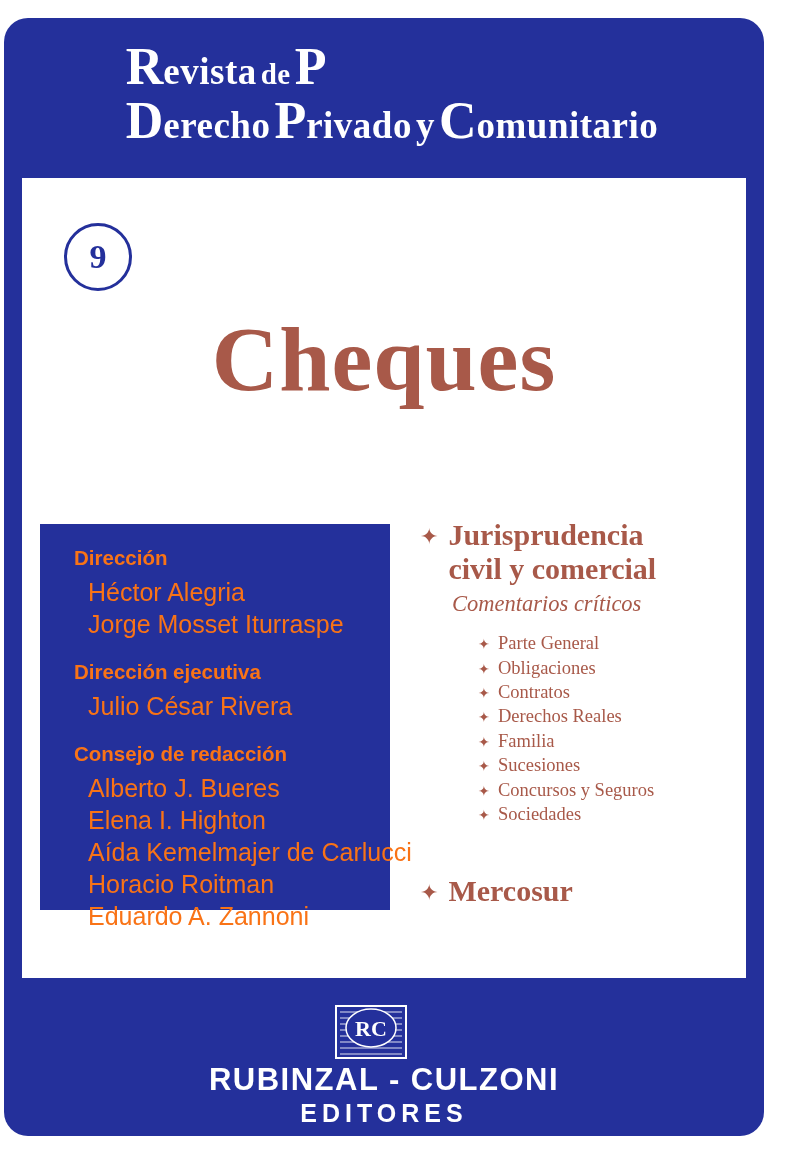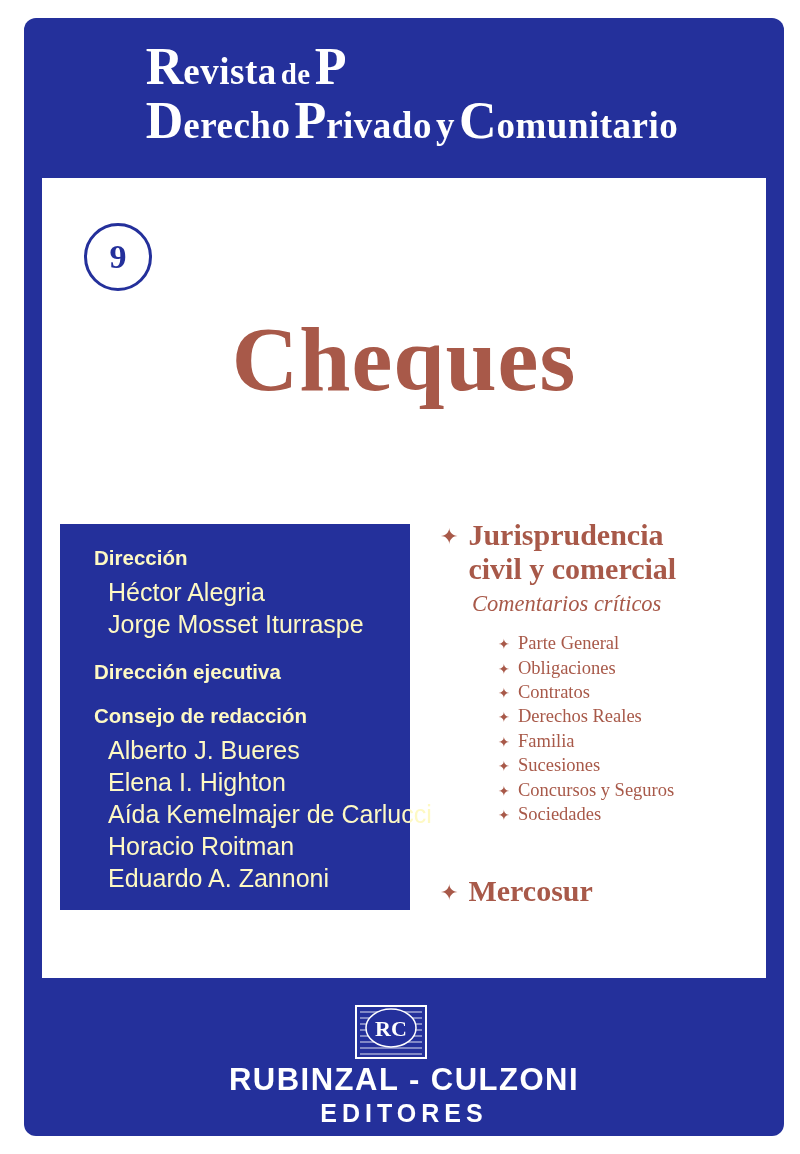--- a/index.html
+++ b/index.html
@@ -9,26 +9,26 @@
   }
   body {
     width: 800px;
     height: 1154px;
     font-family: "Liberation Sans", sans-serif;
     overflow: hidden;
   }
 
   .cover {
     position: absolute;
-    left: 24px;
+    left: 4px;
     top: 18px;
     width: 760px;
     height: 1118px;
     background: #24309b;
-    border-radius: 12px;
+    border-radius: 24px;
     box-sizing: border-box;
     overflow: hidden;
   }
 
   
   .masthead {
     position: absolute;
     left: 0;
     top: 0;
     width: 760px;
@@ -105,21 +105,21 @@
   }
 
   
   .credits {
     position: absolute;
     left: 18px;
     top: 346px;
     width: 350px;
     height: 386px;
     background: #24309b;
-    color: #fef9c3;
+    color: #f97316;
     box-sizing: border-box;
     padding: 22px 4px 0 34px;
   }
   .cred-head {
     font-size: 20.5px;
     font-weight: bold;
     margin-bottom: 6px;
   }
   .cred-name {
     font-size: 25px;
@@ -245,20 +245,21 @@
     <div class="credits">
 
       <div class="cred-group">
         <div class="cred-head">Dirección</div>
         <div class="cred-name">Héctor Alegria</div>
         <div class="cred-name">Jorge Mosset Iturraspe</div>
       </div>
 
       <div class="cred-group">
         <div class="cred-head">Dirección ejecutiva</div>
+        <div class="cred-name">Julio César Rivera</div>
       </div>
 
       <div class="cred-group">
         <div class="cred-head">Consejo de redacción</div>
         <div class="cred-name">Alberto J. Bueres</div>
         <div class="cred-name">Elena I. Highton</div>
         <div class="cred-name">Aída Kemelmajer de Carlucci</div>
         <div class="cred-name">Horacio Roitman</div>
         <div class="cred-name">Eduardo A. Zannoni</div>
       </div>

